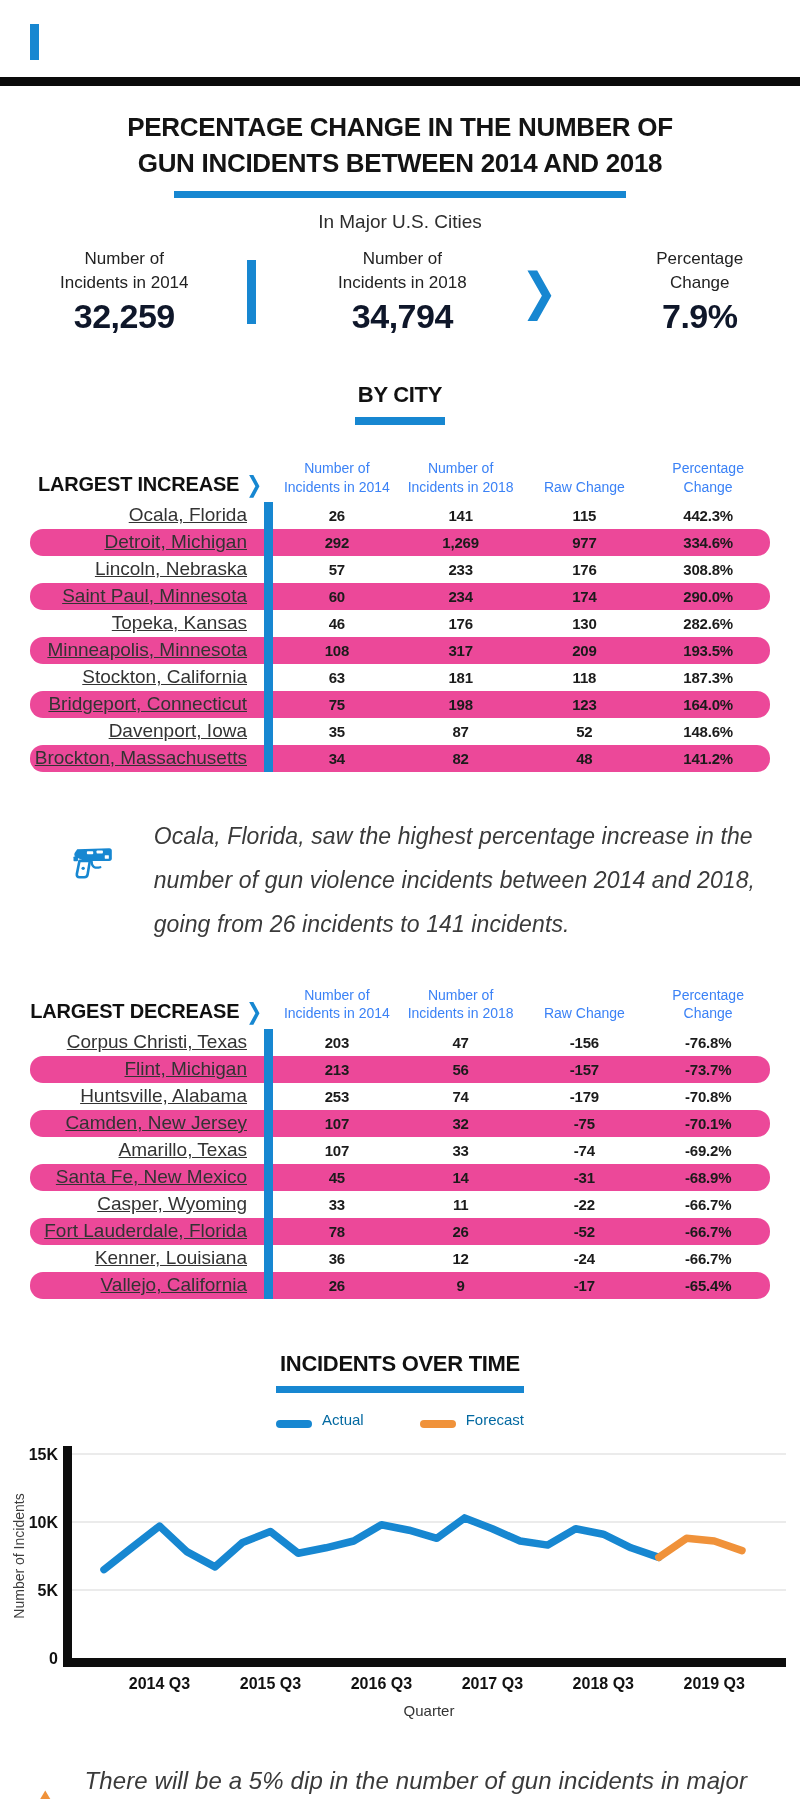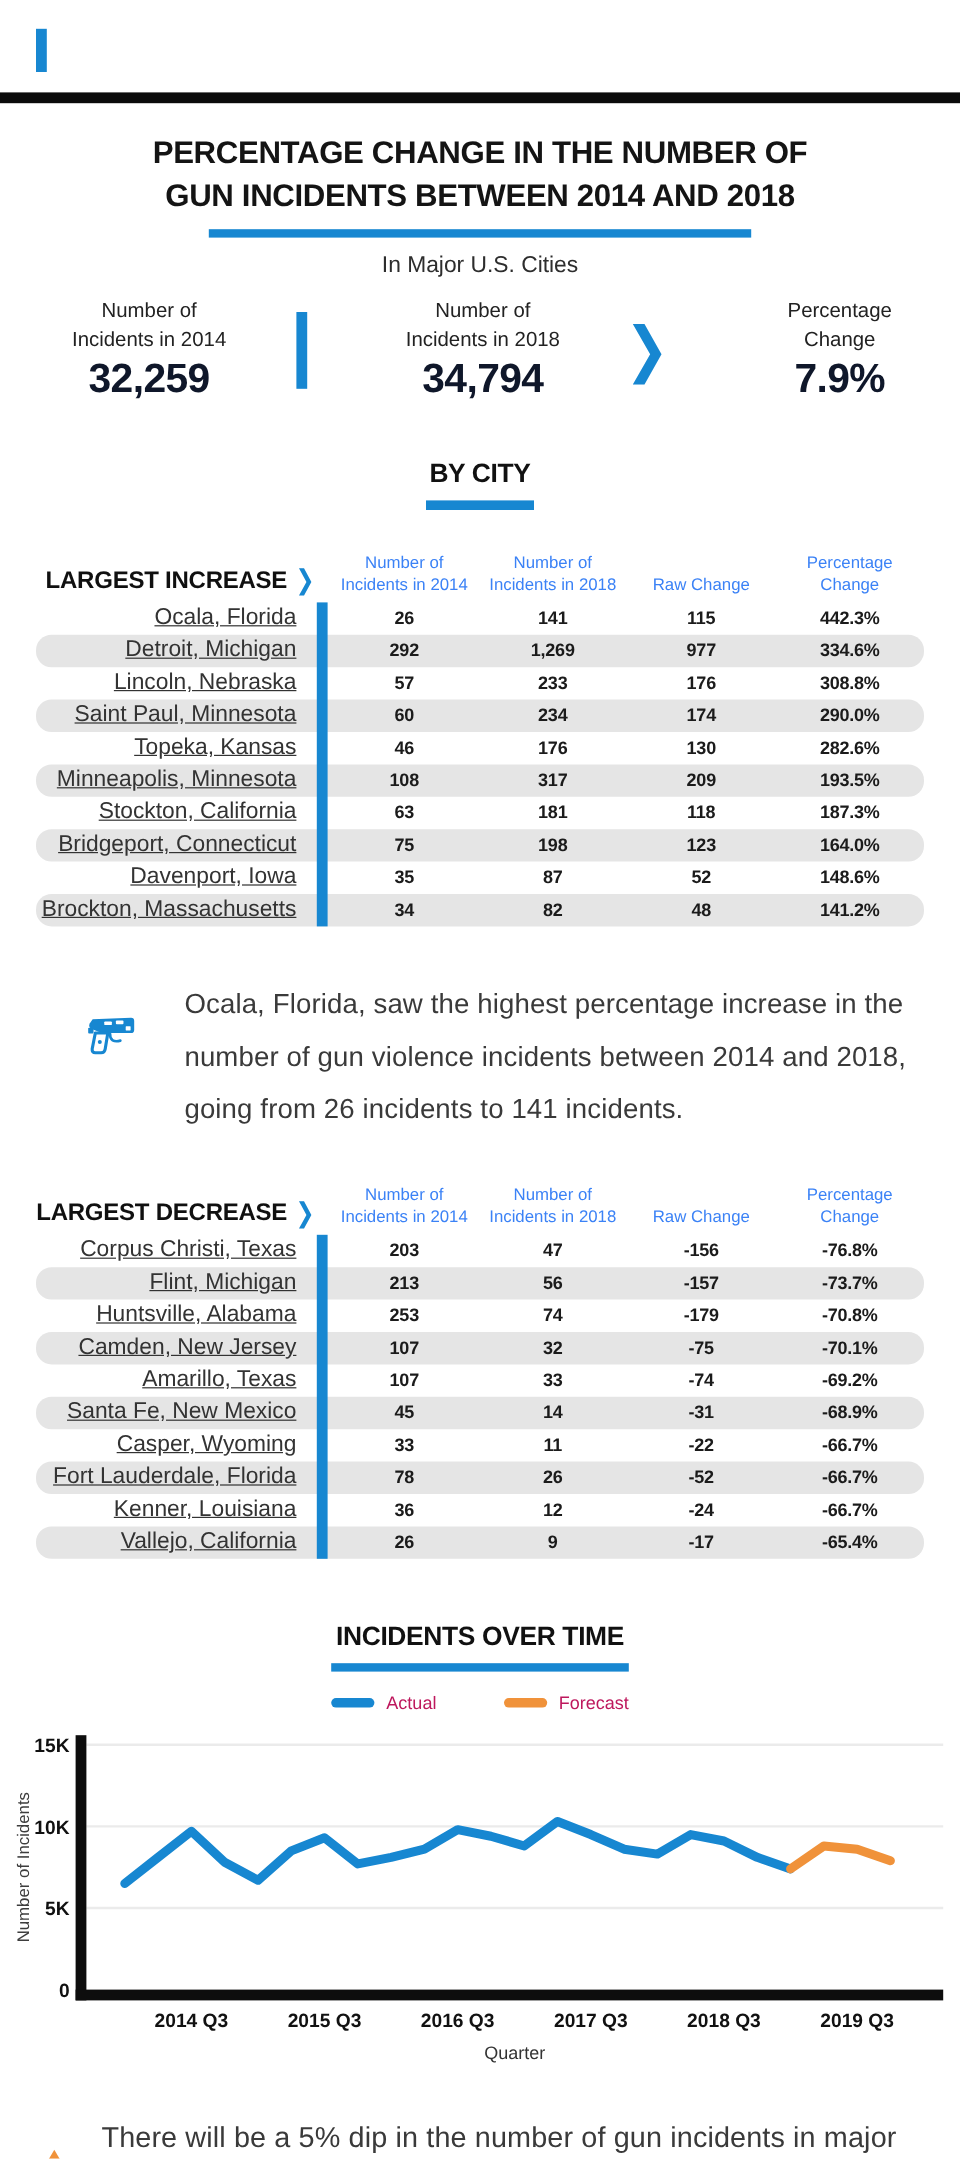--- a/index.html
+++ b/index.html
@@ -34,34 +34,34 @@
   
   .dtable{margin-top:34px;padding:0 30px;}
   .thead{display:grid;grid-template-columns:232px 13px repeat(4,1fr);align-items:end;padding-bottom:6px;}
   .thead-label{font-size:20px;font-weight:800;letter-spacing:-.2px;color:#101010;text-align:right;
                white-space:nowrap;display:flex;justify-content:flex-end;align-items:center;gap:7px;}
   .hchev{color:var(--blue);font-size:19px;font-weight:800;transform:scaleY(1.2);}
   .thead .col{font-size:14px;line-height:1.3;color:#3b82f6;text-align:center;padding:0 6px;}
   .tbody{position:relative;}
   .accent-stripe{position:absolute;left:234px;top:0;bottom:0;width:9px;background:var(--blue);z-index:2;}
   .trow{display:grid;grid-template-columns:232px 13px repeat(4,1fr);height:27px;align-items:center;border-radius:13px;}
-  .trow.alt{background:#e5e5e5;}
+  .trow.alt{background:#ec4899;}
   .tcity{font-size:19px;color:#333;text-align:right;padding-right:15px;white-space:nowrap;text-decoration:underline;}
   .tnum{font-size:15px;font-weight:700;color:#1b1b1b;text-align:center;letter-spacing:-.2px;}
 
   
-  .callout{display:flex;align-items:flex-start;margin-top:42px;padding:0 40px 0 72px;gap:40px;}
+  .callout{display:flex;align-items:flex-start;margin-top:42px;padding:0 40px 0 72px;gap:40px;font-style:italic;}
   .callout-text{font-size:23px;line-height:1.92;color:#3a3a3a;letter-spacing:.1px;}
   .callout.forecast{margin-top:34px;padding:0 30px 0 34px;gap:28px;}
   .callout.forecast .callout-text{font-size:24px;line-height:1.55;}
 
   
   .chart-section{text-align:center;margin-top:52px;}
   .legend{display:flex;justify-content:center;gap:56px;margin-top:18px;align-items:center;}
-  .legend-item{display:flex;align-items:center;gap:10px;font-size:15px;color:#be185d;}
+  .legend-item{display:flex;align-items:flex-end;gap:10px;font-size:15px;color:#0369a1;}
   .legend-swatch{width:36px;height:8px;border-radius:4px;display:inline-block;}
   .chart-wrap{margin-top:6px;}
   svg text{font-family:"Liberation Sans","DejaVu Sans",sans-serif;}
 
   :root{--blue:#1787d1;--orange:#f0923a;}
 </style>
 </head>
 <body>
 
 <div class="page">

